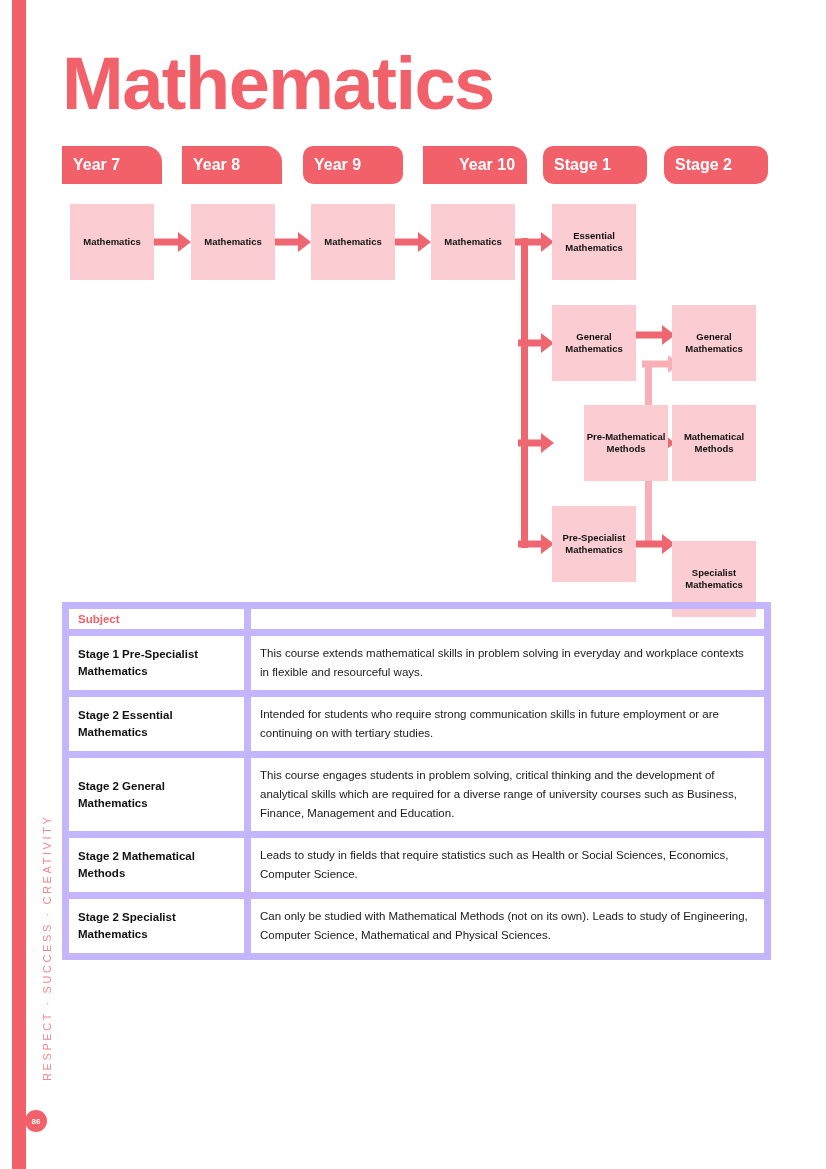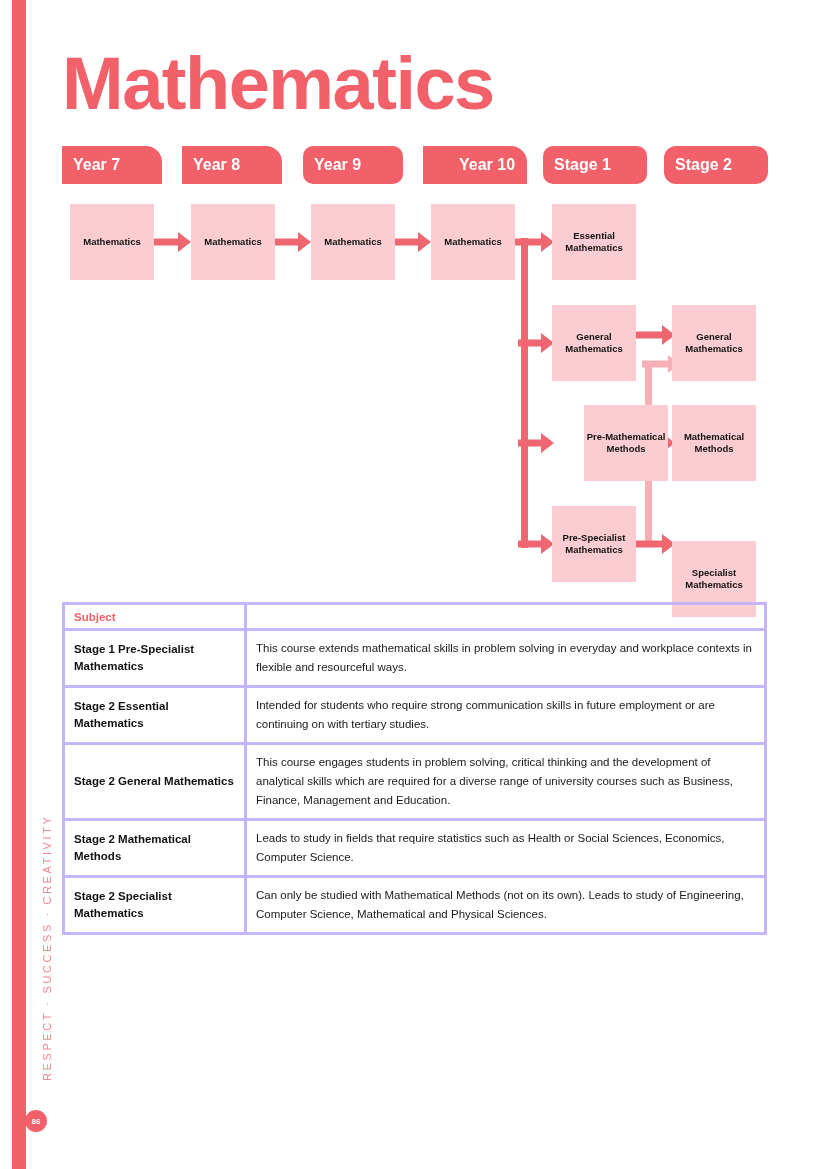--- a/index.html
+++ b/index.html
@@ -151,21 +151,21 @@
   
   .subject-table {
     position: absolute;
     left: 62px;
     top: 602px;
     width: 702px;
     border-collapse: collapse;
     table-layout: fixed;
   }
   .subject-table td {
-    border: 3px solid #c4b5fd;
+    border: 7px solid #c4b5fd;
     vertical-align: middle;
     padding: 8px 9px;
   }
   .subject-table col.c1 { width: 182px; }
   .subject-table col.c2 { width: 520px; }
 
   .th-subject {
     color: #F2606A;
     font-size: 11.5px;
     font-weight: bold;

